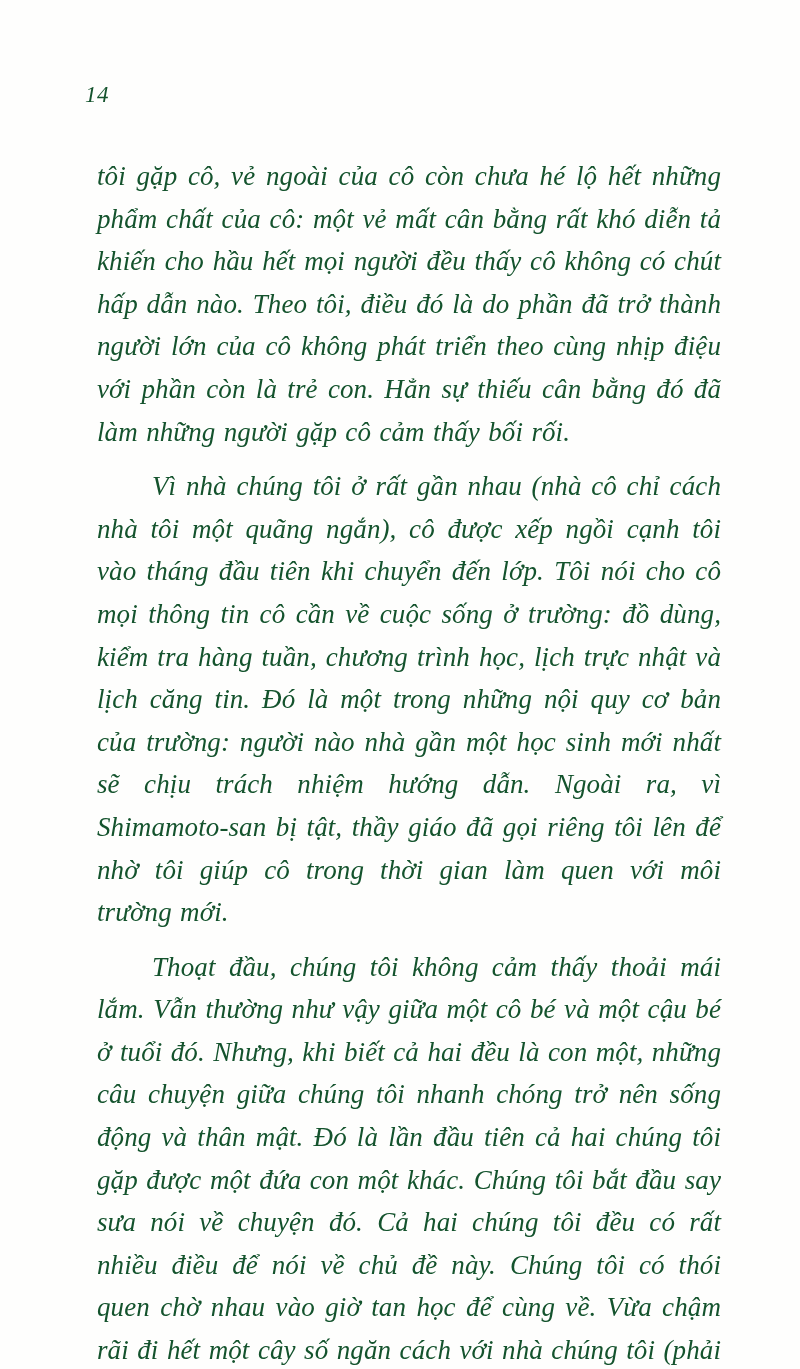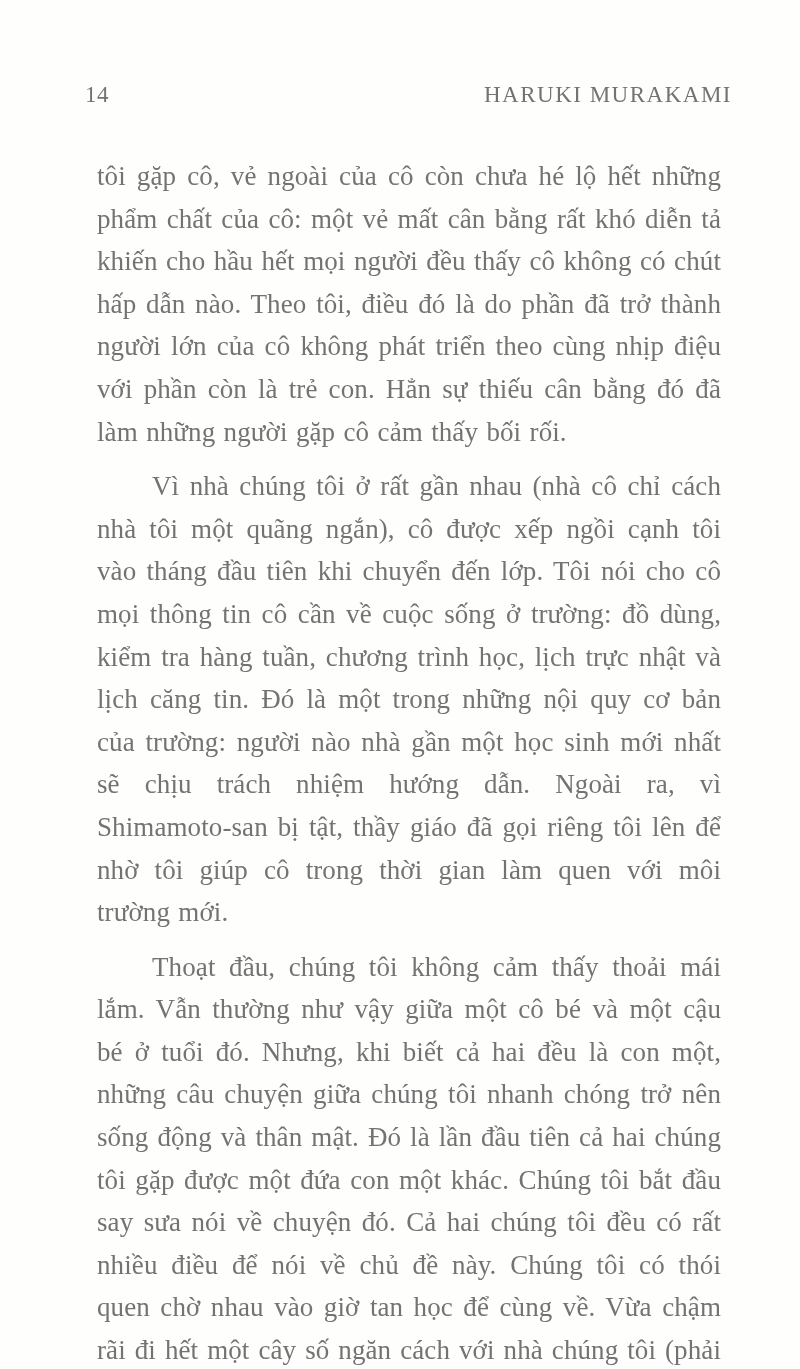--- a/index.html
+++ b/index.html
@@ -5,24 +5,25 @@
   html, body {
     margin: 0;
     padding: 0;
     background: #ffffff;
   }
   .page {
     position: relative;
     width: 800px;
     height: 1369px;
     background: #fefefd;
-    color: #737373;
+    color: #14532d;
     font-family: "Liberation Serif", "DejaVu Serif", serif;
     overflow: hidden;
     box-sizing: border-box;
+    font-style: italic;
   }
   .page-header {
     position: absolute;
     top: 82px;
     left: 85px;
     right: 68px;
     display: flex;
     justify-content: space-between;
     align-items: baseline;
   }
@@ -54,21 +55,20 @@
     text-indent: 55px;
   }
 </style>
 </head>
 <body>
 
 <div class="page">
 
   <div class="page-header">
     <span class="page-number">14</span>
-    <span class="running-header">HARUKI MURAKAMI</span>
   </div>
 
   <div class="page-body">
     <p>tôi gặp cô, vẻ ngoài của cô còn chưa hé lộ hết những phẩm chất của cô: một vẻ mất cân bằng rất khó diễn tả khiến cho hầu hết mọi người đều thấy cô không có chút hấp dẫn nào. Theo tôi, điều đó là do phần đã trở thành người lớn của cô không phát triển theo cùng nhịp điệu với phần còn là trẻ con. Hẳn sự thiếu cân bằng đó đã làm những người gặp cô cảm thấy bối rối.</p>
     <p class="indented">Vì nhà chúng tôi ở rất gần nhau (nhà cô chỉ cách nhà tôi một quãng ngắn), cô được xếp ngồi cạnh tôi vào tháng đầu tiên khi chuyển đến lớp. Tôi nói cho cô mọi thông tin cô cần về cuộc sống ở trường: đồ dùng, kiểm tra hàng tuần, chương trình học, lịch trực nhật và lịch căng tin. Đó là một trong những nội quy cơ bản của trường: người nào nhà gần một học sinh mới nhất sẽ chịu trách nhiệm hướng dẫn. Ngoài ra, vì Shimamoto-san bị tật, thầy giáo đã gọi riêng tôi lên để nhờ tôi giúp cô trong thời gian làm quen với môi trường mới.</p>
     <p class="indented">Thoạt đầu, chúng tôi không cảm thấy thoải mái lắm. Vẫn thường như vậy giữa một cô bé và một cậu bé ở tuổi đó. Nhưng, khi biết cả hai đều là con một, những câu chuyện giữa chúng tôi nhanh chóng trở nên sống động và thân mật. Đó là lần đầu tiên cả hai chúng tôi gặp được một đứa con một khác. Chúng tôi bắt đầu say sưa nói về chuyện đó. Cả hai chúng tôi đều có rất nhiều điều để nói về chủ đề này. Chúng tôi có thói quen chờ nhau vào giờ tan học để cùng về. Vừa chậm rãi đi hết một cây số ngăn cách với nhà chúng tôi (phải đi chậm vì chân cô</p>
   </div>
 
 </div>
 

